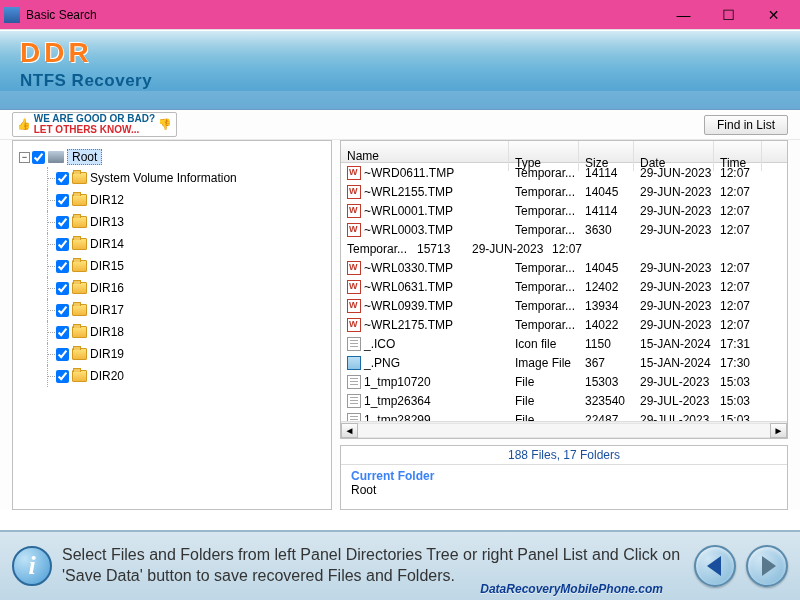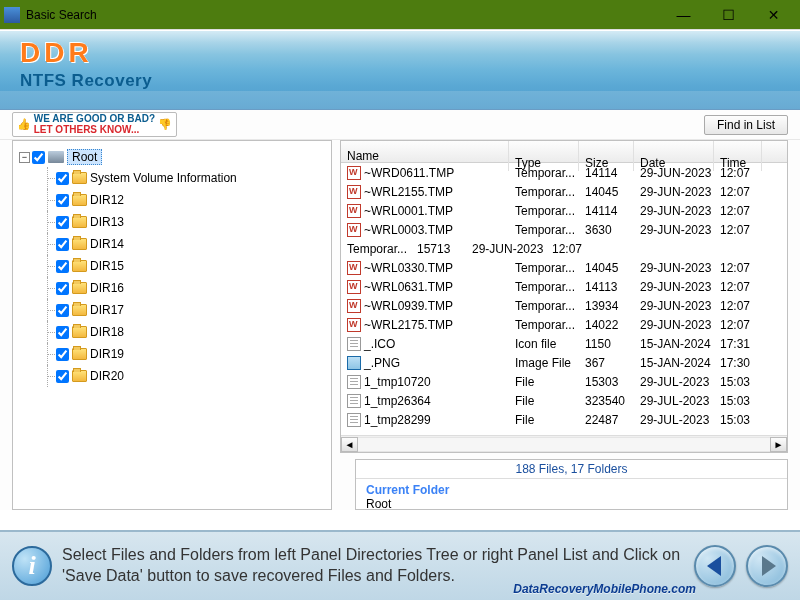--- a/index.html
+++ b/index.html
@@ -1,18 +1,18 @@
 <!DOCTYPE html>
 <html><head>
 <meta charset="utf-8">
 <style>
 * { margin: 0; padding: 0; box-sizing: border-box; font-family: "Segoe UI", Tahoma, sans-serif; }
 body { background: #fff; width: 800px; height: 600px; overflow: hidden; position: relative; }
 
-.titlebar { height: 30px; background: #4d7c0f; border-bottom: 1px solid #ddd; display: flex; align-items: center; padding: 0 4px; }
+.titlebar { height: 30px; background: #ec4899; border-bottom: 1px solid #ddd; display: flex; align-items: center; padding: 0 4px; }
 .titlebar-icon { width: 16px; height: 16px; background: linear-gradient(#4a90d9,#2c5aa0); margin-right: 6px; }
 .titlebar-text { font-size: 12px; flex: 1; }
 .win-ctrl { width: 45px; height: 28px; text-align: center; line-height: 28px; font-size: 14px; cursor: pointer; }
 
 .banner { height: 80px; background: linear-gradient(180deg, #d4ebf5 0%, #a8d4e8 15%, #87c4e0 30%, #6bb5db 50%, #5aa8d4 70%, #4e9ccc 100%); border-top: 1px solid #fff; border-bottom: 1px solid #6a9cc4; padding: 6px 20px; position: relative; }
 .banner::after { content:""; position:absolute; left:0; right:0; bottom:0; height:18px; background: rgba(255,255,255,0.15); }
 .logo-ddr { font-family: Arial, sans-serif; font-size: 28px; font-weight: 900; letter-spacing: 4px; color: #ff7b1a; text-shadow: 1px 1px 0 #fff, -1px -1px 0 #fff; }
 .logo-sub { font-family: Arial, sans-serif; font-size: 17px; font-weight: bold; color: #0b5d8f; margin-top: 2px; letter-spacing: 0.5px; }
 
 .toolbar { height: 30px; display: flex; align-items: center; padding: 4px 12px; gap: 6px; background: #fdfdfd; border-bottom: 1px solid #e8e8e8; }
@@ -61,29 +61,29 @@
 .file-ico { width: 14px; height: 14px; background: #fff; border: 1px solid #c0392b; position: relative; flex-shrink:0; }
 .file-ico.word::after { content:"W"; position:absolute; top:0; left:1px; font-size:9px; font-weight:bold; color:#c0392b; }
 .file-ico.plain { border-color:#999; }
 .file-ico.plain::before { content:""; position:absolute; top:2px; left:2px; right:2px; height:1px; background:#aaa; box-shadow: 0 3px #aaa, 0 6px #aaa; }
 .file-ico.img { border-color:#1a6aa8; background:linear-gradient(#bde0f5,#8ec5e5); }
 
 .hscroll { height: 17px; background: #f0f0f0; border-top: 1px solid #ddd; display: flex; align-items: center; }
 .hscroll .arrow-btn { width: 17px; height: 15px; background: linear-gradient(#fdfdfd,#e0e0e0); border: 1px solid #bbb; text-align: center; font-size: 10px; line-height: 13px; cursor: pointer; }
 .hscroll .track { flex: 1; height: 15px; background: #f6f6f6; border: 1px solid #e5e5e5; border-left: none; border-right: none; }
 
-.status-panel { height: 51px; display: flex; flex-direction: column; margin-left: 15px; }
+.status-panel { height: 65px; display: flex; flex-direction: column; }
 .status-top { text-align: center; font-size: 12px; color: #1a4f9e; padding: 2px; }
 .status-box { flex: 1; border-top: 1px solid #ddd; padding: 4px 10px; font-size: 12px; }
 .status-box .lbl { font-weight: bold; color: #3b82f6; }
 
 .footer { position: absolute; left: 0; right: 0; bottom: 0; height: 70px; background: linear-gradient(#d7e6ef,#bfd7e6); border-top: 2px solid #9ab8cc; display: flex; align-items: center; padding: 6px 12px; gap: 10px; }
 .info-icon { width: 40px; height: 40px; border-radius: 50%; background: radial-gradient(circle at 30% 30%, #bfe3f7, #4a9cd6); border: 2px solid #2c6a9c; color: #fff; font-size: 26px; font-weight: bold; text-align: center; line-height: 36px; font-style: italic; font-family: Georgia, serif; }
 .hint { flex: 1; font-size: 16px; color: #333; line-height: 1.3; }
-.url { position: absolute; right: 104px; bottom: 4px; font-size: 12px; font-style: italic; font-weight: bold; color: #0b3c91; text-shadow: 0 1px 0 rgba(255,255,255,0.6); }
+.url { position: absolute; right: 137px; bottom: 4px; font-size: 12px; font-style: italic; font-weight: bold; color: #0b3c91; text-shadow: 0 1px 0 rgba(255,255,255,0.6); }
 .nav-btn { width: 42px; height: 42px; border-radius: 50%; background: radial-gradient(circle at 30% 30%, #cfe6f4, #7fb6d8); border: 2px solid #5a8aac; display: flex; align-items: center; justify-content: center; cursor: pointer; box-shadow: inset 0 2px 4px rgba(255,255,255,0.6), 0 1px 2px rgba(0,0,0,0.3); }
 .nav-btn .tri { width: 0; height: 0; }
 .nav-btn.back .tri { border-top: 10px solid transparent; border-bottom: 10px solid transparent; border-right: 14px solid #1a4f9e; margin-right: 3px; }
 .nav-btn.fwd  .tri { border-top: 10px solid transparent; border-bottom: 10px solid transparent; border-left: 14px solid #5a788c; margin-left: 3px; }
 
 ::-webkit-scrollbar { width: 17px; height: 17px; }
 ::-webkit-scrollbar-track { background: #f0f0f0; }
 ::-webkit-scrollbar-thumb { background: #cdcdcd; border: 1px solid #aaa; }
 ::-webkit-scrollbar-button { background: linear-gradient(#fdfdfd,#e0e0e0); border: 1px solid #bbb; height: 17px; }
 </style>
@@ -245,21 +245,21 @@
             <div class="c-size">14045</div>
             <div class="c-date">29-JUN-2023</div>
             <div class="c-time">12:07</div>
           </div>
           <div class="row">
             <div class="c-name">
               <div class="file-ico word"></div>
               <span>~WRL0631.TMP</span>
             </div>
             <div class="c-type">Temporar...</div>
-            <div class="c-size">14113</div>
+            <div class="c-size">12402</div>
             <div class="c-date">29-JUN-2023</div>
             <div class="c-time">12:07</div>
           </div>
           <div class="row">
             <div class="c-name">
               <div class="file-ico word"></div>
               <span>~WRL0939.TMP</span>
             </div>
             <div class="c-type">Temporar...</div>
             <div class="c-size">13934</div>

